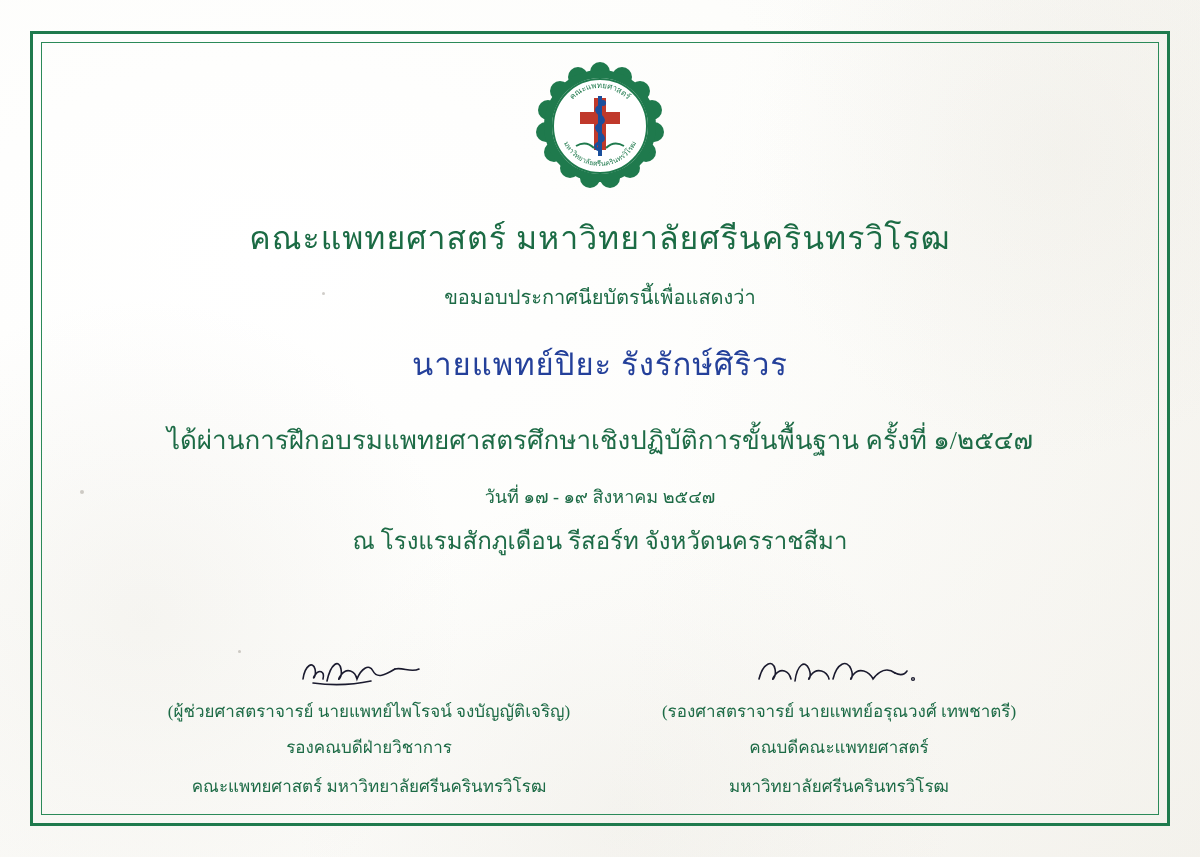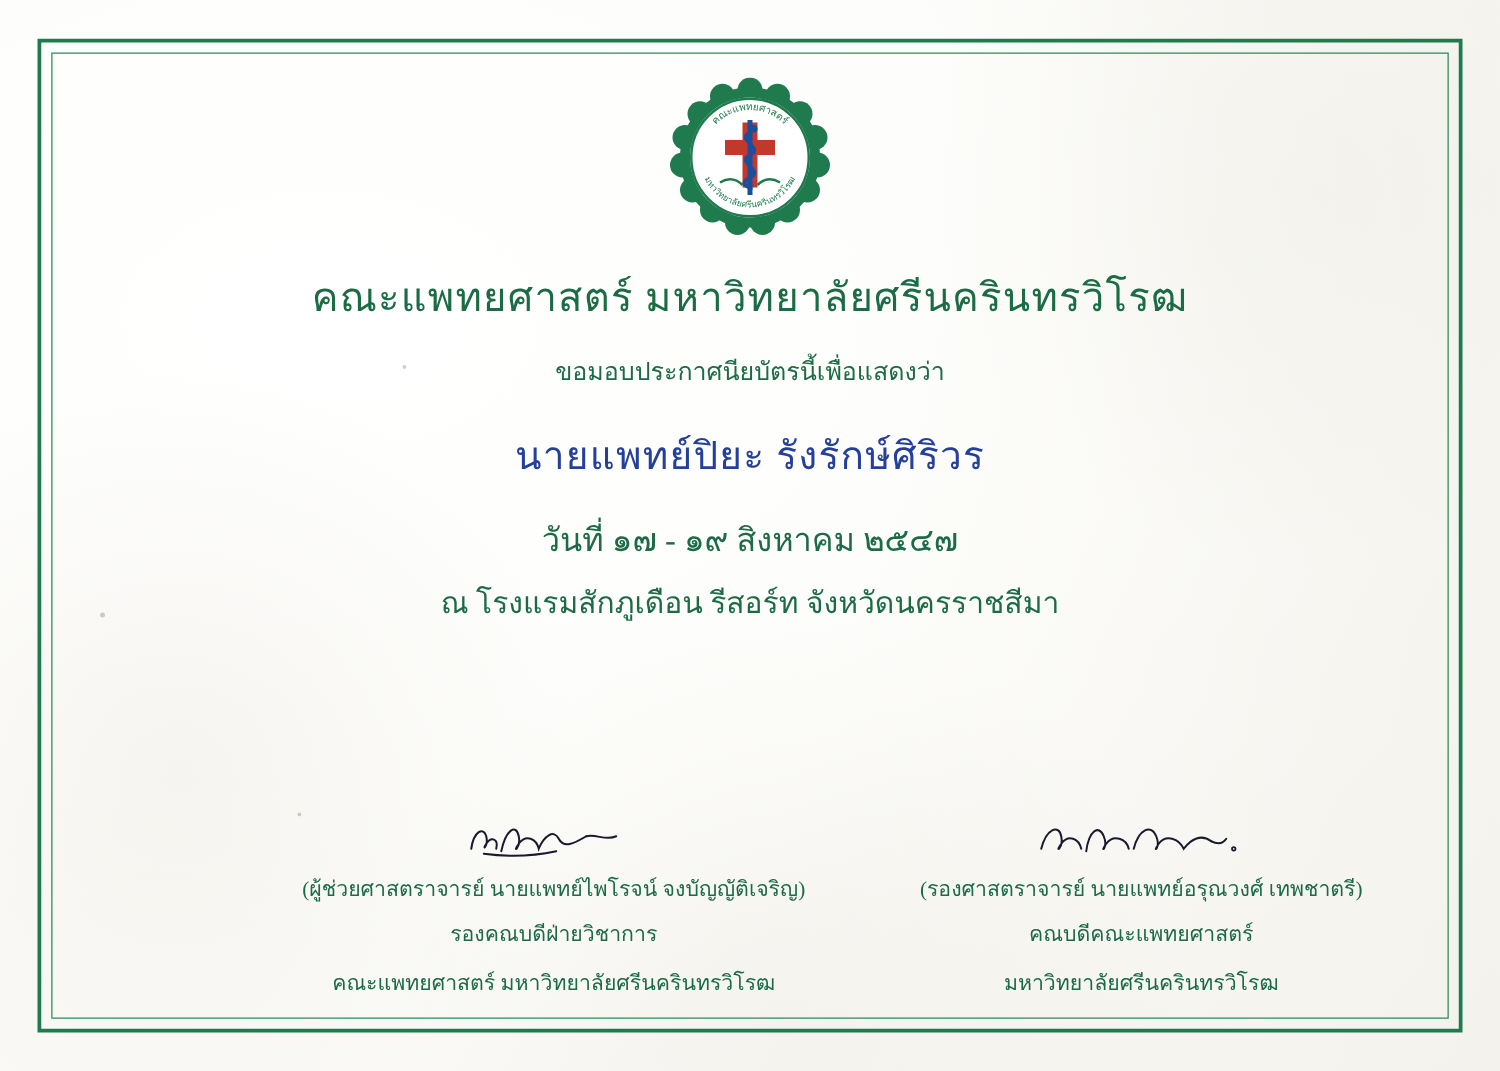--- a/index.html
+++ b/index.html
@@ -97,37 +97,37 @@
     color: #24409a;
     letter-spacing: 1px;
   }
   .course-line {
     margin-top: 30px;
     font-size: 26px;
     color: #1d6b46;
   }
   .date-line {
     margin-top: 22px;
-    font-size: 26px;
+    font-size: 18px;
     color: #1d6b46;
   }
   .venue-line {
     margin-top: 10px;
     font-size: 24px;
     color: #1d6b46;
   }
 
   
   .signature-row {
     position: absolute;
     left: 60px;
     right: 52px;
     bottom: 58px;
     display: flex;
-    justify-content: flex-end;
+    justify-content: center;
   }
   .signature-block {
     width: 470px;
     text-align: center;
     color: #1d6b46;
     font-family: "Liberation Serif", "DejaVu Serif", serif;
   }
   .signature-mark {
     height: 46px;
     display: flex;
@@ -217,20 +217,21 @@
 
           <path d="M 40 84 q 10 -6 18 2" fill="none" stroke="#1f7a4d" stroke-width="2"></path>
           <path d="M 88 84 q -10 -6 -18 2" fill="none" stroke="#1f7a4d" stroke-width="2"></path>
         </g>
       </svg>
     </div>
 
     <div class="thai-line org-line">คณะแพทยศาสตร์ มหาวิทยาลัยศรีนครินทรวิโรฒ</div>
     <div class="thai-line award-line">ขอมอบประกาศนียบัตรนี้เพื่อแสดงว่า</div>
     <div class="thai-line recipient-name">นายแพทย์ปิยะ  รังรักษ์ศิริวร</div>
+    <div class="thai-line course-line">ได้ผ่านการฝึกอบรมแพทยศาสตรศึกษาเชิงปฏิบัติการขั้นพื้นฐาน ครั้งที่ ๑/๒๕๔๗</div>
     <div class="thai-line date-line">วันที่ ๑๗ - ๑๙ สิงหาคม ๒๕๔๗</div>
     <div class="thai-line venue-line">ณ  โรงแรมสักภูเดือน รีสอร์ท  จังหวัดนครราชสีมา</div>
 
   </div>
 
   <div class="signature-row">
 
     <div class="signature-block">
       <div class="signature-mark">
         <svg width="200" height="44" viewBox="0 0 200 44" aria-hidden="true">

